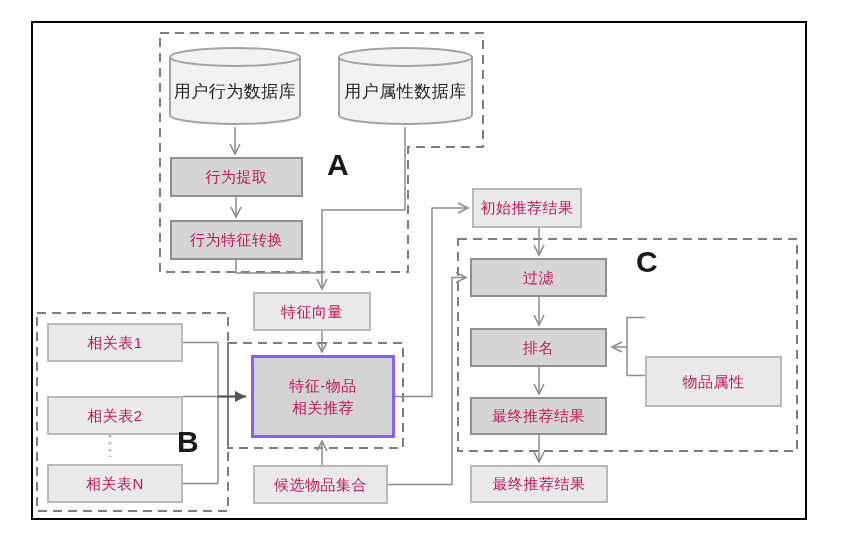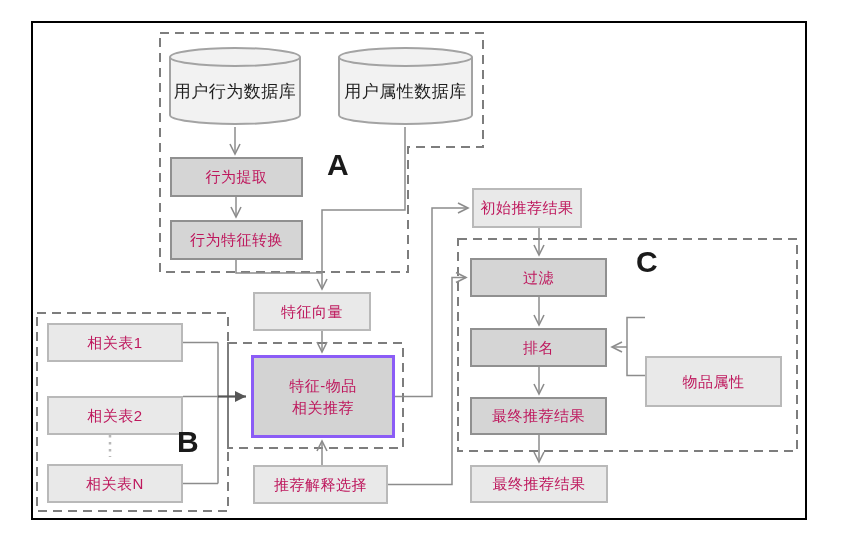--- a/index.html
+++ b/index.html
@@ -98,21 +98,21 @@
     </svg>
     <span class="cyl-label">用户属性数据库</span>
   </div>
 
   <div class="node dark" style="left:170px;top:157px;width:133px;height:40px">行为提取</div>
   <div class="node dark" style="left:170px;top:220px;width:133px;height:40px">行为特征转换</div>
 
   <div class="node light" style="left:253px;top:292px;width:118px;height:39px">特征向量</div>
   <div class="node big" style="left:251px;top:355px;width:144px;height:83px">特征-物品
 相关推荐</div>
-  <div class="node light" style="left:253px;top:465px;width:135px;height:39px">推荐解释选择</div>
+  <div class="node light" style="left:253px;top:465px;width:135px;height:39px">候选物品集合</div>
 
   <div class="node light" style="left:47px;top:323px;width:136px;height:39px">相关表1</div>
   <div class="node light" style="left:47px;top:396px;width:136px;height:39px">相关表2</div>
   <div class="node light" style="left:47px;top:464px;width:136px;height:39px">相关表N</div>
 
   <div class="node light" style="left:472px;top:188px;width:110px;height:40px">初始推荐结果</div>
   <div class="node dark" style="left:470px;top:258px;width:137px;height:39px">过滤</div>
   <div class="node dark" style="left:470px;top:328px;width:137px;height:39px">排名</div>
   <div class="node dark" style="left:470px;top:397px;width:137px;height:38px">最终推荐结果</div>
   <div class="node light" style="left:470px;top:465px;width:138px;height:38px">最终推荐结果</div>

